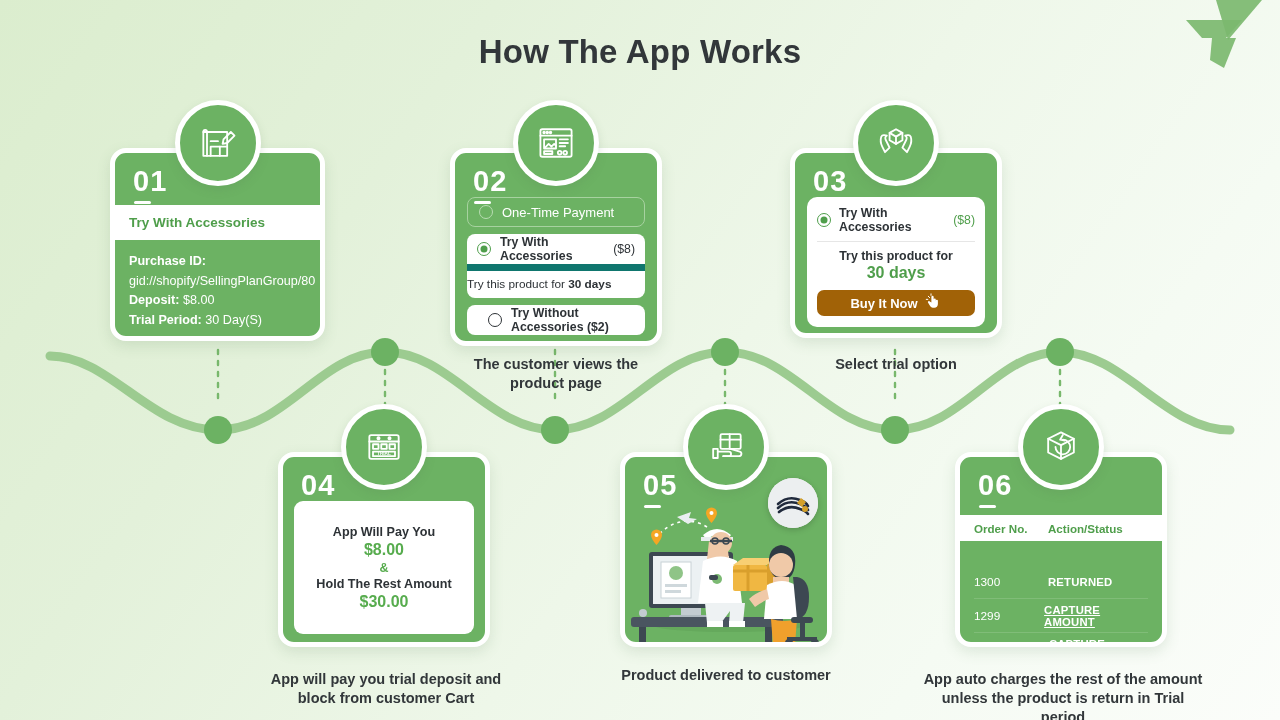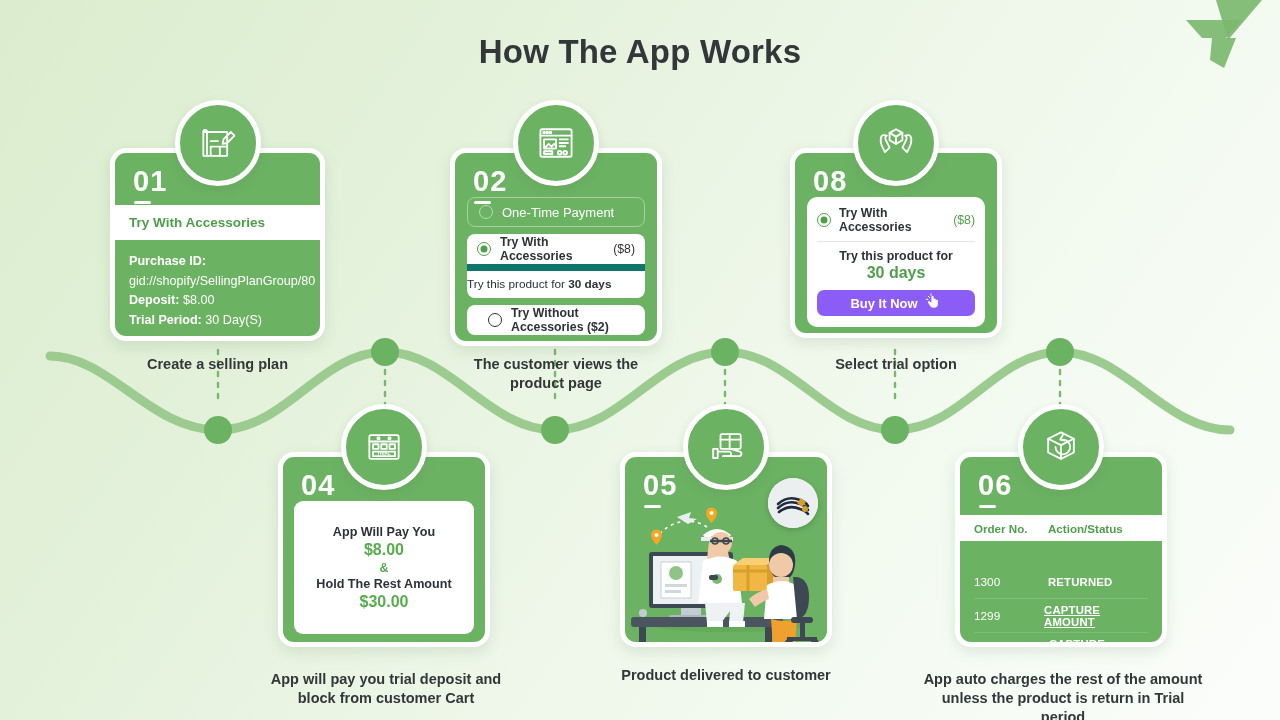--- a/index.html
+++ b/index.html
@@ -90,21 +90,21 @@
   
   #card3 { left: 790px; top: 148px; width: 212px; height: 190px; padding: 44px 12px 0 12px; }
   .c3-panel { background: #fff; border-radius: 10px; padding: 9px 10px 11px 10px; }
   .c3-row1 { display: flex; align-items: center; gap: 8px; padding-bottom: 7px; border-bottom: 1px solid #e6e6e6; }
   .c3-row1 .lbl { color: #2d3236; font-size: 12.3px; font-weight: bold; }
   .c3-row1 .price { color: #4f9e4b; font-size: 12.3px; }
   .c3-mid { text-align: center; padding: 7px 0 8px 0; }
   .c3-mid .l1 { color: #2d3236; font-size: 12.4px; font-weight: bold; }
   .c3-mid .l2 { color: #4f9e4b; font-size: 16px; font-weight: bold; margin-top: 1px; }
   .buy-btn {
-    background: #8b5cf6; border-radius: 7px; height: 26px;
+    background: #a16207; border-radius: 7px; height: 26px;
     display: flex; align-items: center; justify-content: center; gap: 7px;
   }
   .buy-btn .t { color: #ffffff; font-size: 13px; font-weight: bold; }
 
   
   #card4 { left: 278px; top: 452px; width: 212px; height: 195px; padding: 44px 11px 0 11px; }
   .c4-panel {
     background: #fff; border-radius: 9px; height: 133px;
     display: flex; flex-direction: column; align-items: center; justify-content: center; gap: 2px;
   }
@@ -192,21 +192,20 @@
   <div class="bubble" style="left:175px; top:100px;">
     <svg viewBox="0 0 48 48" fill="none" stroke="#ffffff" stroke-width="2" stroke-linejoin="round" stroke-linecap="round">
       <path d="M8 12 h26 v26 h-26z"></path>
       <path d="M8 12 c0-3 4-3 4 0 v26"></path>
       <path d="M16 38 v-10 h10 v10"></path>
       <path d="M26 28 h8"></path>
         <path d="M16 22 h8"></path>
       <path d="M30 20 l8-8 4 4 -8 8 -5 1z"></path>
     </svg>
   </div>
-  <div class="caption" style="left:110px; top:355px; width:215px;">Create a selling plan</div>
 
   <div class="card" id="card2">
     <div class="cardnum">02</div>
 
     <div class="opt-outline">
       <span class="radio"></span>
       <span>One-Time Payment</span>
     </div>
 
     <div class="opt-white">
@@ -236,21 +235,21 @@
         <path d="M28 24 h9"></path>
         <path d="M28 27.5 h6"></path>
       <rect x="11" y="33" width="9" height="3"></rect>
       <circle cx="28" cy="34.5" r="2"></circle>
         <circle cx="34" cy="34.5" r="2"></circle>
     </svg>
   </div>
   <div class="caption" style="left:450px; top:355px; width:212px;">The customer views the product page</div>
 
   <div class="card" id="card3">
-    <div class="cardnum">08</div>
+    <div class="cardnum">03</div>
     <div class="c3-panel">
       <div class="c3-row1">
         <span class="radio on"></span>
         <span class="lbl">Try With Accessories</span>
         <span class="price">($8)</span>
       </div>
       <div class="c3-mid">
         <div class="l1">Try this product for</div>
         <div class="l2">30 days</div>
       </div>

